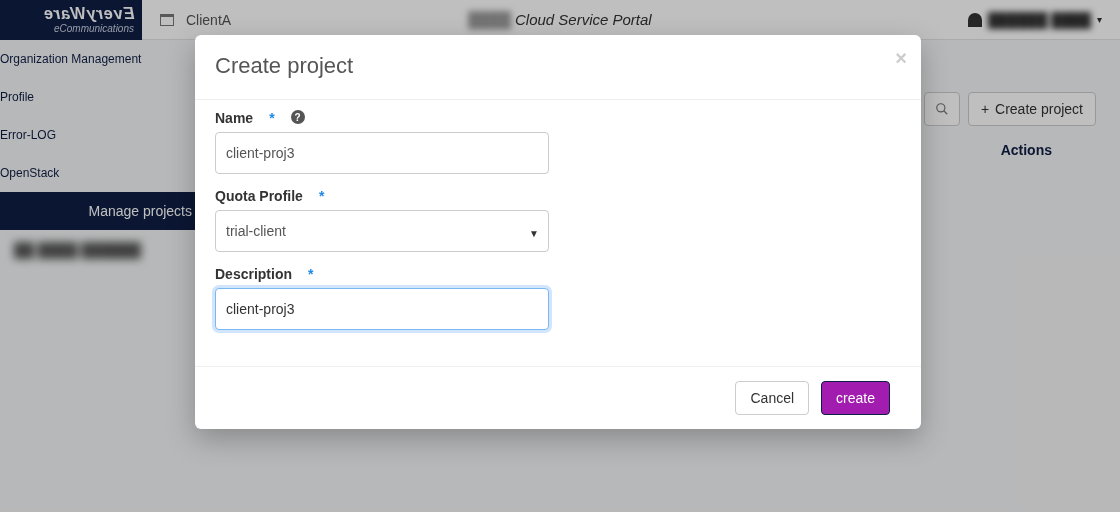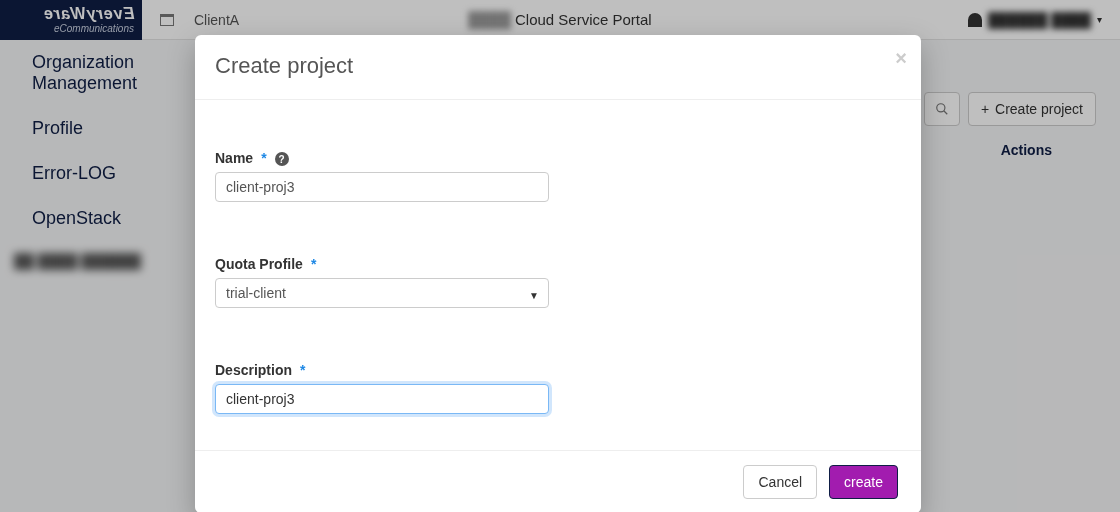--- a/index.html
+++ b/index.html
@@ -3,62 +3,62 @@
 <meta charset="utf-8">
 <style>
 * { box-sizing: border-box; margin: 0; padding: 0; }
 body { font-family: -apple-system, BlinkMacSystemFont, "Segoe UI", Arial, sans-serif; font-size: 14px; background: #f5f6f7; color: #333; width:1120px; height:512px; overflow:hidden; position:relative; }
 
 
 .topbar { height: 40px; background: #fff; border-bottom:1px solid #e3e3e3; display:flex; align-items:center; }
 .logo { width: 142px; height:40px; background:#0f1e45; color:#fff; display:flex; flex-direction:column; align-items:flex-end; justify-content:center; padding-right:8px; font-style:italic; }
 .logo .l1 { font-size:16px; font-weight:600; letter-spacing:1px; transform:scaleX(-1); }
 .logo .l2 { font-size:10px; color:#c9d0e0; }
-.client-chip { display:flex; align-items:center; gap:20px; margin-left:18px; color:#555; }
+.client-chip { display:flex; align-items:center; gap:12px; margin-left:18px; color:#555; }
 .client-chip .cicon { width:14px; height:12px; border:1px solid #777; border-top-width:3px; display:inline-block;}
-.portal-title { position:absolute; left:50%; transform:translateX(-50%); color:#333; font-weight:400; font-size:15px;}
+.portal-title { position:absolute; left:50%; transform:translateX(-50%); color:#333; font-weight:400; font-size:15px;font-style:italic;}
 .portal-title .blur { filter: blur(3px); color:#999;}
 .user-area { margin-left:auto; margin-right:18px; display:flex; align-items:center; gap:6px; color:#333;}
 .user-area .uicon { width:14px;height:14px; background:#333; border-radius:50% 50% 0 0; display:inline-block;}
 .user-area .uname { filter: blur(3px); }
 .user-area .caret { font-size:10px;}
 
 
 .sidebar { position:absolute; left:0; top:40px; width:200px; bottom:0; background:transparent; }
-.sidebar .item { padding:12px 32px; color:#0f1e45; font-size:18px; cursor:pointer;}
+.sidebar .item { padding:12px 0; color:#0f1e45; font-size:12px; cursor:pointer;}
 .sidebar .sub { background:#0f1e45; color:#fff; padding:11px 14px; text-align:right; padding-right:8px;}
 .sidebar .blur-item { padding:12px 14px; filter:blur(4px); color:#555;}
 
 
 .main { position:absolute; left:200px; right:0; top:40px; bottom:0; padding:20px;}
 .toolbar { position:absolute; right:24px; top:52px; display:flex; gap:8px;}
 .icon-btn { width:36px; height:34px; border:1px solid #ccc; border-radius:4px; background:#fff; display:flex; align-items:center; justify-content:center; color:#666;}
 .create-proj { height:34px; border:1px solid #ccc; border-radius:4px; background:#fff; padding:0 12px; display:flex; align-items:center; gap:6px; color:#333;}
 .col-actions { position:absolute; right:68px; top:102px; font-weight:700; color:#0f1e45;}
 
 
 .overlay { position:absolute; inset:0; background:rgba(0,0,0,0.25);}
 
 
 .modal { position:absolute; left:195px; top:35px; width:726px; background:#fff; border-radius:6px; box-shadow:0 10px 28px rgba(0,0,0,0.25);}
 .modal-head { padding:18px 20px 20px; border-bottom:1px solid #eee; position:relative;}
 .modal-head h2 { font-size:22px; font-weight:400; color:#555;}
 .close-x { position:absolute; right:14px; top:12px; font-size:20px; color:#ccc; cursor:pointer; font-weight:700;}
 .modal-body { padding:10px 20px 22px;}
 .fld { margin-bottom:14px;}
-.fld label { font-weight:700; color:#333; font-size:14px; display:inline-flex; align-items:flex-end; gap:8px;margin-top:40px;}
+.fld label { font-weight:700; color:#333; font-size:14px; display:inline-flex; align-items:flex-start; gap:16px;}
 .req { color:#1e88e5; font-weight:700;}
 .help { width:14px; height:14px; border-radius:50%; background:#555; color:#fff; display:inline-flex; align-items:center; justify-content:center; font-size:10px; font-weight:700;}
 .ctl { width:334px;}
-.txt { width:100%; height:30px; border:1px solid #ccc; border-radius:4px; padding:6px 10px; font-size:14px; margin-top:6px; background:#fff; color:#555;}
+.txt { width:100%; height:42px; border:1px solid #ccc; border-radius:4px; padding:6px 10px; font-size:14px; margin-top:6px; background:#fff; color:#555;}
 .txt.focus { border-color:#7ab8f5; box-shadow:0 0 0 3px rgba(122,184,245,0.35); color:#333;}
 .sel { position:relative;}
 .sel .txt { padding-right:45px;}
 .sel .dd { position:absolute; right:10px; top:50%; font-size:10px; color:#333;}
-.modal-foot { border-top:1px solid #eee; padding:14px 23px; display:flex; justify-content:flex-end; gap:12px;}
+.modal-foot { border-top:1px solid #eee; padding:14px 31px; display:flex; justify-content:flex-end; gap:12px;}
 .btn { height:34px; border-radius:4px; padding:0 14px; font-size:14px; cursor:pointer; display:inline-flex; align-items:center;}
 .btn-sec { background:#fff; border:1px solid #ccc; color:#333;}
 .btn-pri { background:#a21caf; border:1px solid #0f1e45; color:#fff;}
 .cursor-caret { border-right:1px solid #333; padding-right:0px;}
 </style>
 </head>
 <body>
 
 <div class="topbar">
   <div class="logo">
@@ -78,20 +78,21 @@
     <span class="uname">██████ ████</span>
     <span class="caret">▾</span>
   </div>
 </div>
 
 <div class="sidebar">
   <div class="item">Organization Management</div>
   <div class="item">Profile</div>
   <div class="item">Error-LOG</div>
   <div class="item">OpenStack</div>
+  <div class="sub">Manage projects</div>
   <div class="blur-item">██ ████ ██████</div>
 </div>
 
 <div class="main">
   <div class="toolbar">
     <div class="icon-btn">
       <svg width="14" height="14" viewBox="0 0 24 24" fill="none" stroke="#777" stroke-width="2">
         <circle cx="10" cy="10" r="7"></circle>
           <line x1="21" y1="21" x2="15" y2="15"></line>
       </svg>

